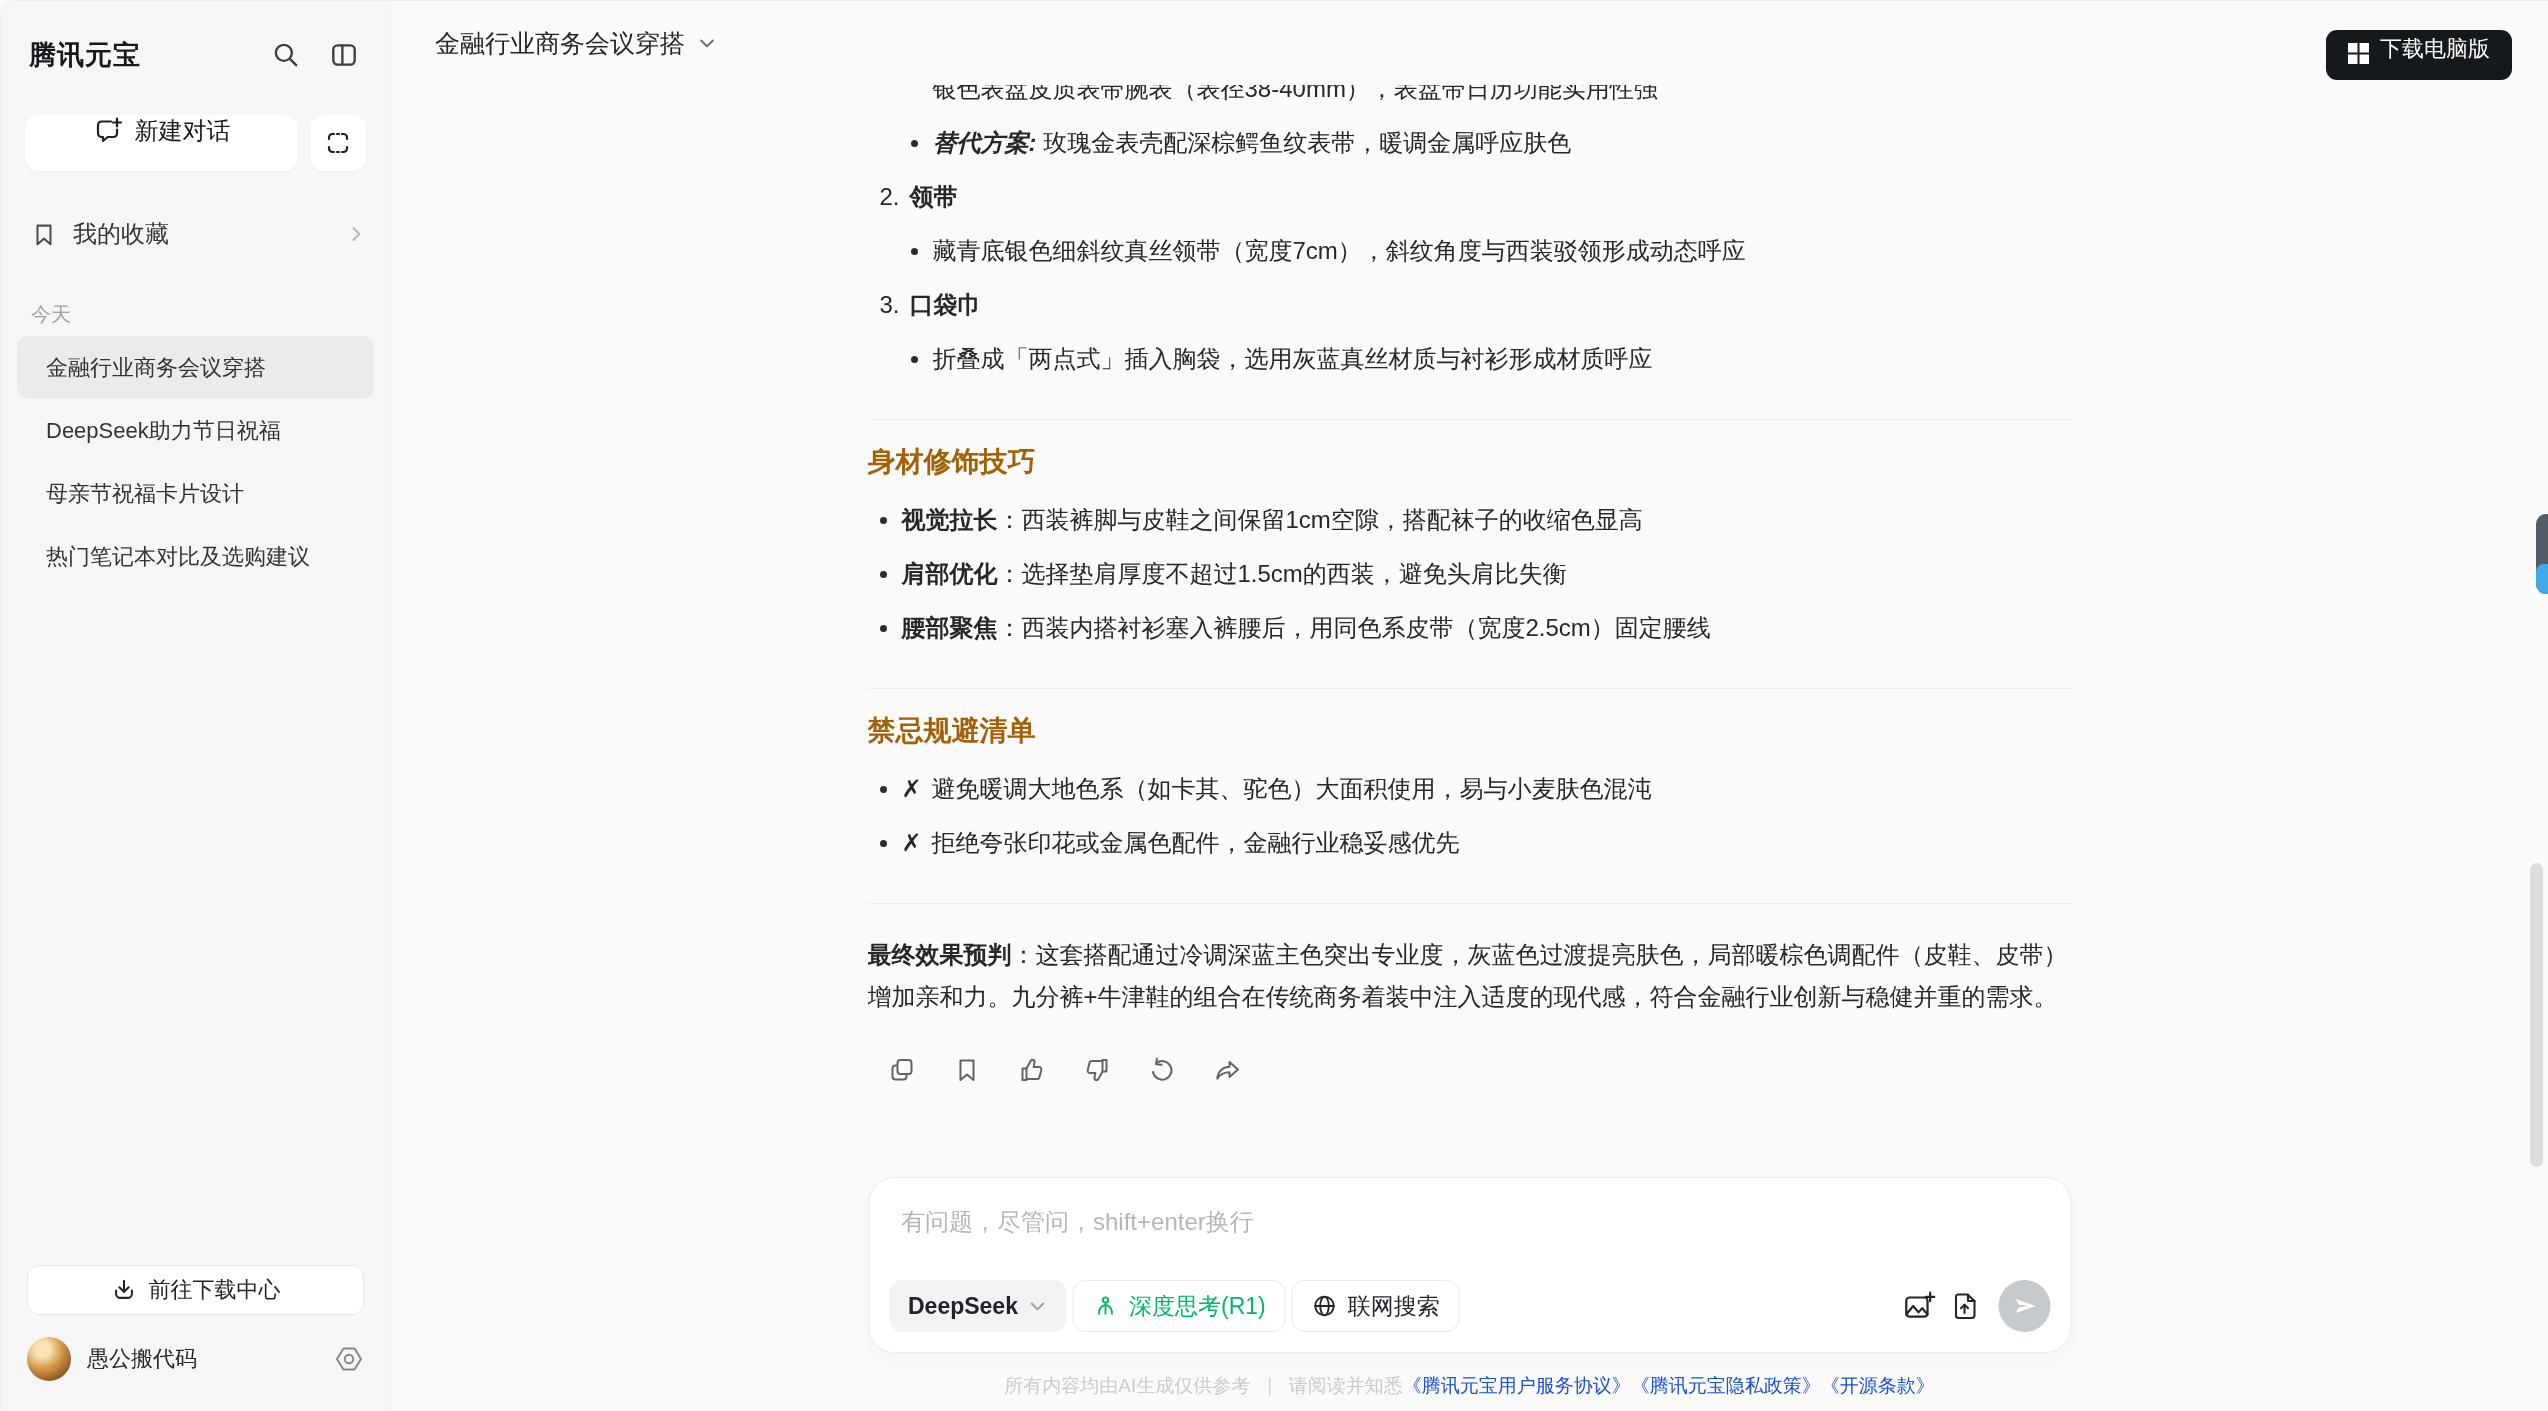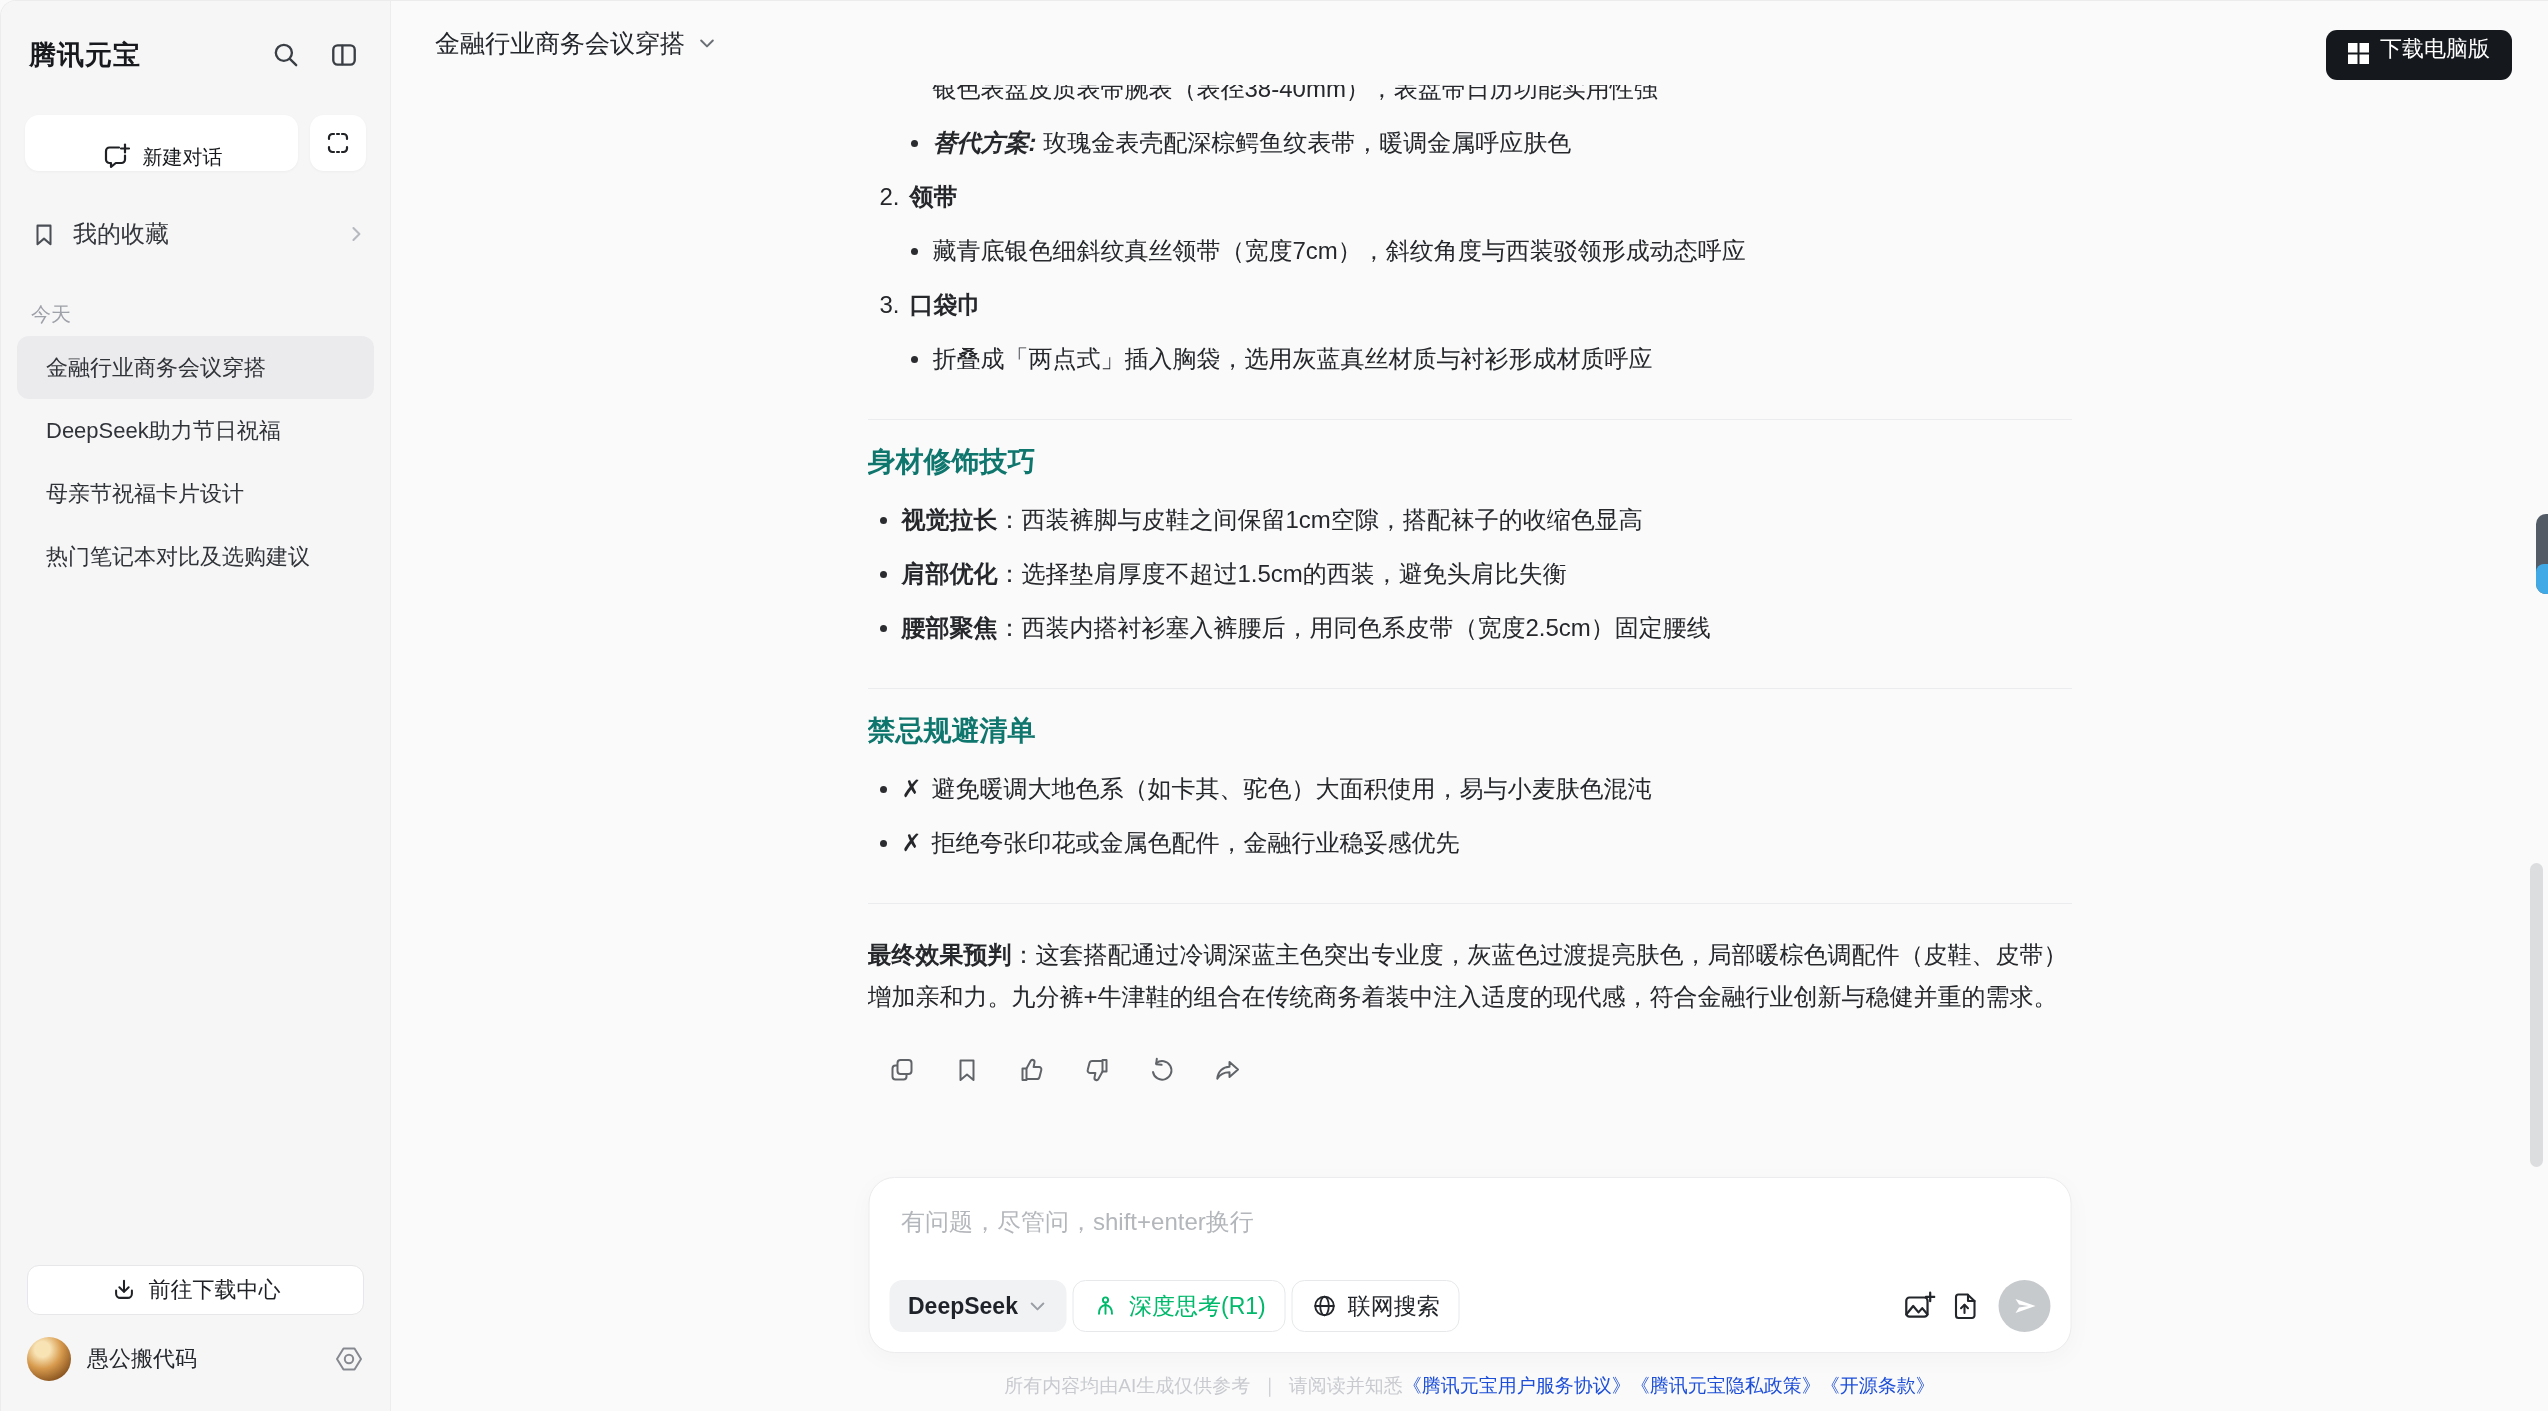--- a/index.html
+++ b/index.html
@@ -11,21 +11,21 @@
   
   .sidebar { width:390px; flex:none; background:#f6f6f7; border-right:1px solid #ededee;
     display:flex; flex-direction:column; padding:34px 16px 0 16px; }
   .sb-head { display:flex; align-items:center; padding:0 10px 0 12px; }
   .app-title { font-size:27px; font-weight:600; color:#17191d; letter-spacing:1px; }
   .sb-head-icons { margin-left:auto; display:flex; gap:18px; }
   .icon-btn { background:none; border:none; cursor:pointer; width:40px; height:40px;
     display:flex; align-items:center; justify-content:center; }
   .newchat-row { display:flex; gap:12px; margin:40px 8px 0 8px; }
   .newchat-btn { flex:1; height:56px; background:#fff; border:none; border-radius:14px;
-    display:flex; align-items:flex-end; justify-content:center; gap:12px; font-size:20px;
+    display:flex; align-items:flex-start; justify-content:center; gap:12px; font-size:24px;
     font-weight:500; color:#17191d; cursor:pointer; box-shadow:0 1px 3px rgba(0,0,0,.04); }
   .snip-btn { width:56px; height:56px; background:#fff; border:none; border-radius:14px;
     display:flex; align-items:center; justify-content:center; cursor:pointer;
     box-shadow:0 1px 3px rgba(0,0,0,.04); }
   .fav-row { display:flex; align-items:center; gap:16px; margin:38px 6px 0 14px;
     height:50px; font-size:24px; color:#33363b; cursor:pointer; }
   .fav-row .chev { margin-left:auto; }
   .today { margin:42px 0 8px 14px; font-size:20px; color:#9ea1a8; }
   .history { display:flex; flex-direction:column; }
   .h-item { height:63px; display:flex; align-items:center; padding-left:29px;
@@ -58,21 +58,21 @@
   .clipline > div { position:absolute; top:-14px; left:65px; white-space:nowrap; }
   .li { display:flex; margin-top:18px; }
   .dot { width:7px; height:7px; border-radius:50%; background:#2a2c30; flex:none;
     margin:15px 15px 0 12px; }
   .li.sub .dot { margin-left:43px; }
   .numline { display:flex; margin-top:18px; }
   .num { margin:0 10px 0 12px; }
   .bold { font-weight:700; }
   .ital { font-style:italic; font-weight:700; }
   .divider { border:none; border-top:1px solid #ebecee; margin-top:42px; }
-  .chat h3 { font-size:28px; line-height:40px; font-weight:700; color:#0f766e; margin-top:22px; }
+  .chat h3 { font-size:28px; line-height:40px; font-weight:700; color:#a16207; margin-top:22px; }
   .chat h3 + .li { margin-top:20px; }
   .xmark { font-weight:400; margin-right:10px; }
   .final-p { margin-top:30px; line-height:42px; }
   .actions { display:flex; gap:21px; margin-top:30px; margin-left:12px; }
   .act { width:44px; height:44px; border:none; background:none; display:flex;
     align-items:center; justify-content:center; cursor:pointer; border-radius:8px; }
 
   
   .composer { position:absolute; left:50%; transform:translateX(-50%); top:1176px;
     width:1203px; height:176px; background:#fff; border:1px solid #ececee;

